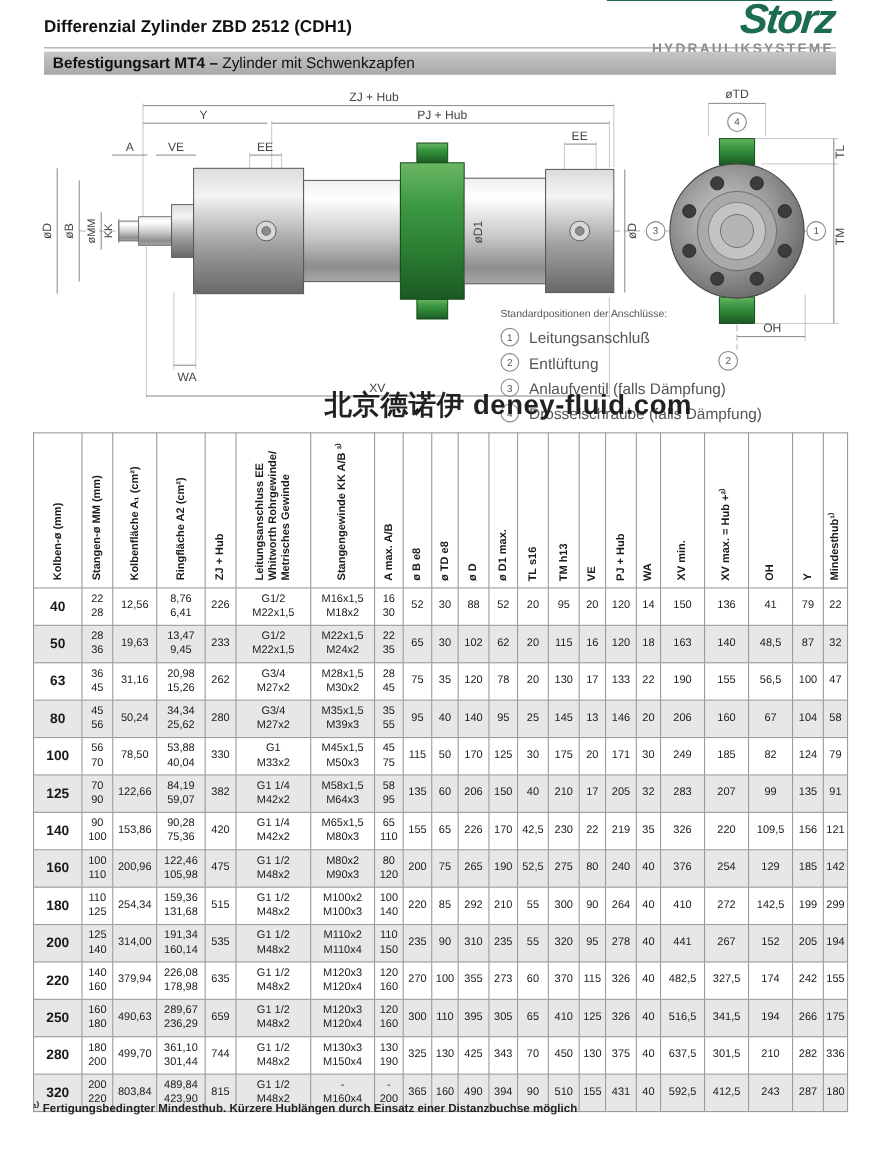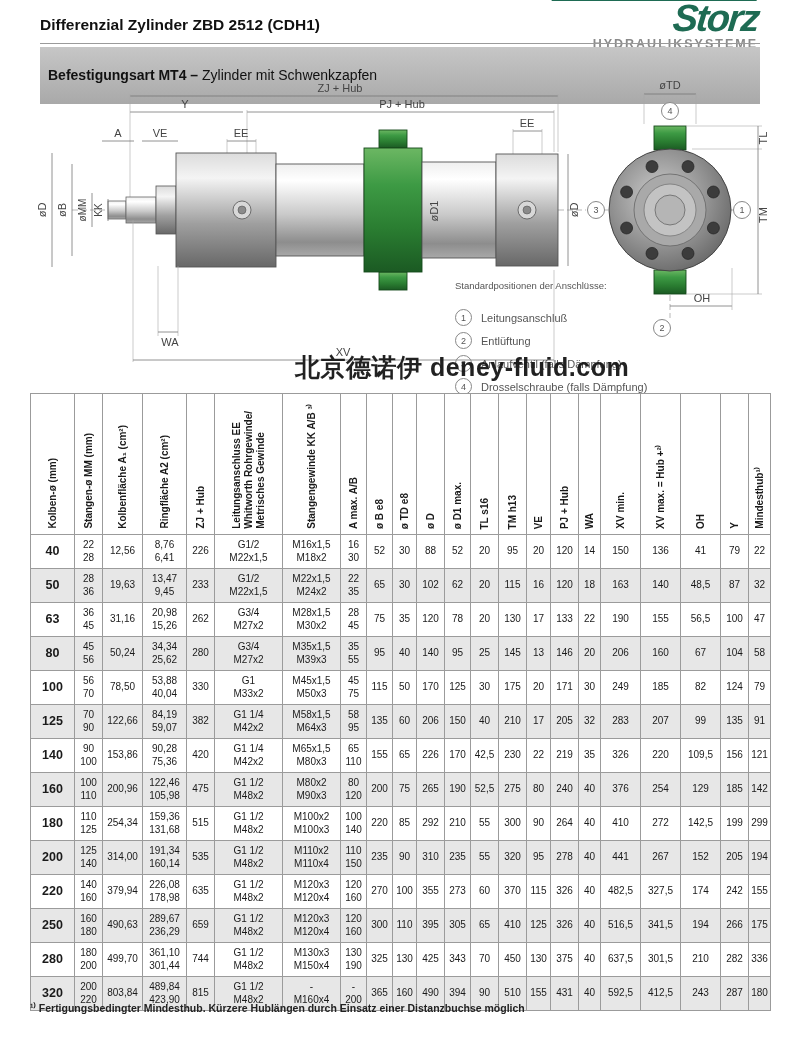--- a/index.html
+++ b/index.html
@@ -7,37 +7,37 @@
         font-family:"Liberation Sans",sans-serif;color:#1a1a1a;}
   
   .title{position:absolute;left:40px;top:16px;font-size:15.5px;font-weight:bold;color:#111;}
   .logo{position:absolute;right:30px;top:-6px;text-align:right;}
   .logo .bar{height:7px;width:205px;background:#1e6b53;margin-left:auto;transform:skewX(-24deg);}
   .logo .brand{font-size:38px;font-weight:bold;font-style:italic;letter-spacing:-2px;
                color:#1e6b53;line-height:0.92;transform:skewX(-6deg);}
   .logo .tagline{font-size:12.5px;font-weight:bold;color:#8a8a8a;letter-spacing:2px;margin-top:1px;}
   .rule{position:absolute;left:40px;right:28px;top:43px;border-top:1px solid #9a9a9a;}
   .subbar{position:absolute;left:40px;right:28px;top:47px;height:17px;
-          background:linear-gradient(#c6c6c6,#a9a9a9);padding:20px 8px;font-size:14px;color:#111;}
+          background:linear-gradient(#c6c6c6,#a9a9a9);padding:2px 8px;font-size:14px;color:#111;}
   .subbar .b{font-weight:bold;}
   
   .drawing{position:absolute;left:30px;top:80px;width:740px;height:312px;}
   .dt{font-size:11px;fill:#444;}
   .dts{font-size:10px;fill:#444;}
   .dl{stroke:#777;stroke-width:0.8;fill:none;}
   .xl{stroke:#aaa;stroke-width:0.6;fill:none;}
   .cl{stroke:#999;stroke-width:0.7;stroke-dasharray:6 3;fill:none;}
   .callout{fill:#fff;stroke:#888;stroke-width:1;}
   .con{font-size:9px;fill:#555;}
   .legend{position:absolute;left:425px;top:200px;width:240px;}
-  .lg-title{font-size:9.5px;color:#555;margin-bottom:18px;}
+  .lg-title{font-size:9.5px;color:#555;margin-bottom:7px;}
   .lg-item{display:flex;align-items:center;margin-bottom:6px;}
   .lg-circle{width:15px;height:15px;border:1px solid #888;border-radius:50%;font-size:9px;
              color:#555;display:inline-flex;align-items:center;justify-content:center;flex:0 0 15px;}
-  .lg-text{font-size:11px;color:#555;margin-left:9px;}
+  .lg-text{font-size:14px;color:#555;margin-left:9px;}
   
   .tablewrap{position:absolute;left:30px;top:393px;width:740px;}
   table{border-collapse:collapse;table-layout:fixed;width:740px;font-size:10px;color:#1a1a1a;}
   th,td{border:1px solid #9b9b9b;background:#fff;}
   thead th{vertical-align:bottom;text-align:center;padding:3px 0;height:134px;}
   .vlab{display:inline-block;writing-mode:vertical-rl;transform:rotate(180deg);
         font-size:10px;line-height:1.2;white-space:pre-line;text-align:left;max-height:132px;}
   .vlab.b{font-weight:bold;}
   td{text-align:center;vertical-align:middle;height:31px;padding:1px;white-space:pre-line;line-height:1.25;}
   td:first-child{font-weight:bold;font-size:12.5px;}

